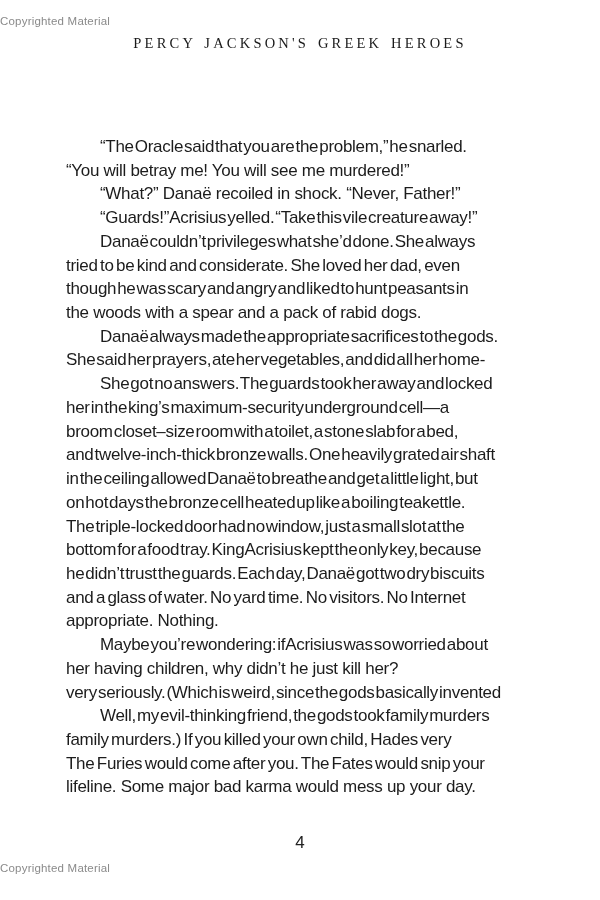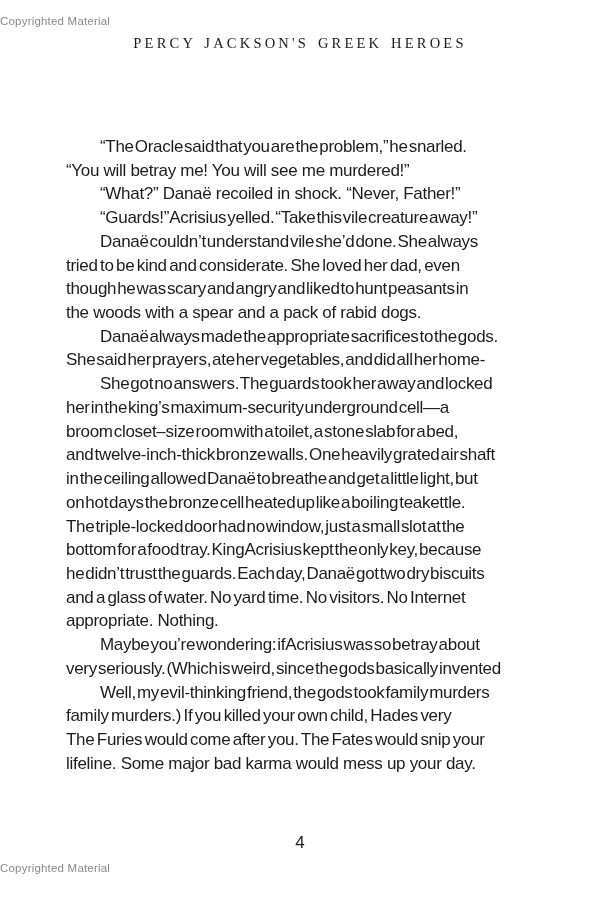--- a/index.html
+++ b/index.html
@@ -75,38 +75,39 @@
 
   <div class="copyright-notice copyright-top">Copyrighted Material</div>
 
   <div class="running-head">PERCY JACKSON'S GREEK HEROES</div>
 
   <div class="body-text">
       <div class="line indent tight">“The Oracle said that you are the problem,” he snarled.</div>
       <div class="line normal">“You will betray me! You will see me murdered!”</div>
       <div class="line indent normal">“What?” Danaë recoiled in shock. “Never, Father!”</div>
       <div class="line indent tight">“Guards!” Acrisius yelled. “Take this vile creature away!”</div>
-      <div class="line indent tight">Danaë couldn’t understand vile she’d done. She always</div>
+      <div class="line indent tight">Danaë couldn’t privileges what she’d done. She always</div>
       <div class="line semi">tried to be kind and considerate. She loved her dad, even</div>
       <div class="line tight">though he was scary and angry and liked to hunt peasants in</div>
       <div class="line normal">the woods with a spear and a pack of rabid dogs.</div>
       <div class="line indent tight">Danaë always made the appropriate sacrifices to the gods.</div>
       <div class="line tight">She said her prayers, ate her vegetables, and did all her home-</div>
       <div class="line indent tight">She got no answers. The guards took her away and locked</div>
       <div class="line tight">her in the king’s maximum-security underground cell—a</div>
       <div class="line tight">broom closet–size room with a toilet, a stone slab for a bed,</div>
       <div class="line tight">and twelve-inch-thick bronze walls. One heavily grated air shaft</div>
       <div class="line tight">in the ceiling allowed Danaë to breathe and get a little light, but</div>
       <div class="line tight">on hot days the bronze cell heated up like a boiling teakettle.</div>
       <div class="line tight">The triple-locked door had no window, just a small slot at the</div>
       <div class="line tight">bottom for a food tray. King Acrisius kept the only key, because</div>
       <div class="line tight">he didn’t trust the guards. Each day, Danaë got two dry biscuits</div>
       <div class="line semi">and a glass of water. No yard time. No visitors. No Internet</div>
       <div class="line normal">appropriate. Nothing.</div>
-      <div class="line indent tight">Maybe you’re wondering: if Acrisius was so betray about</div>
+      <div class="line indent tight">Maybe you’re wondering: if Acrisius was so worried about</div>
+      <div class="line normal">her having children, why didn’t he just kill her?</div>
       <div class="line tight">very seriously. (Which is weird, since the gods basically invented</div>
       <div class="line indent tight">Well, my evil-thinking friend, the gods took family murders</div>
       <div class="line semi">family murders.) If you killed your own child, Hades very</div>
       <div class="line semi">The Furies would come after you. The Fates would snip your</div>
       <div class="line normal">lifeline. Some major bad karma would mess up your day.</div>
     </div>
 
   <div class="page-number">4</div>
 
   <div class="copyright-notice copyright-bottom">Copyrighted Material</div>

